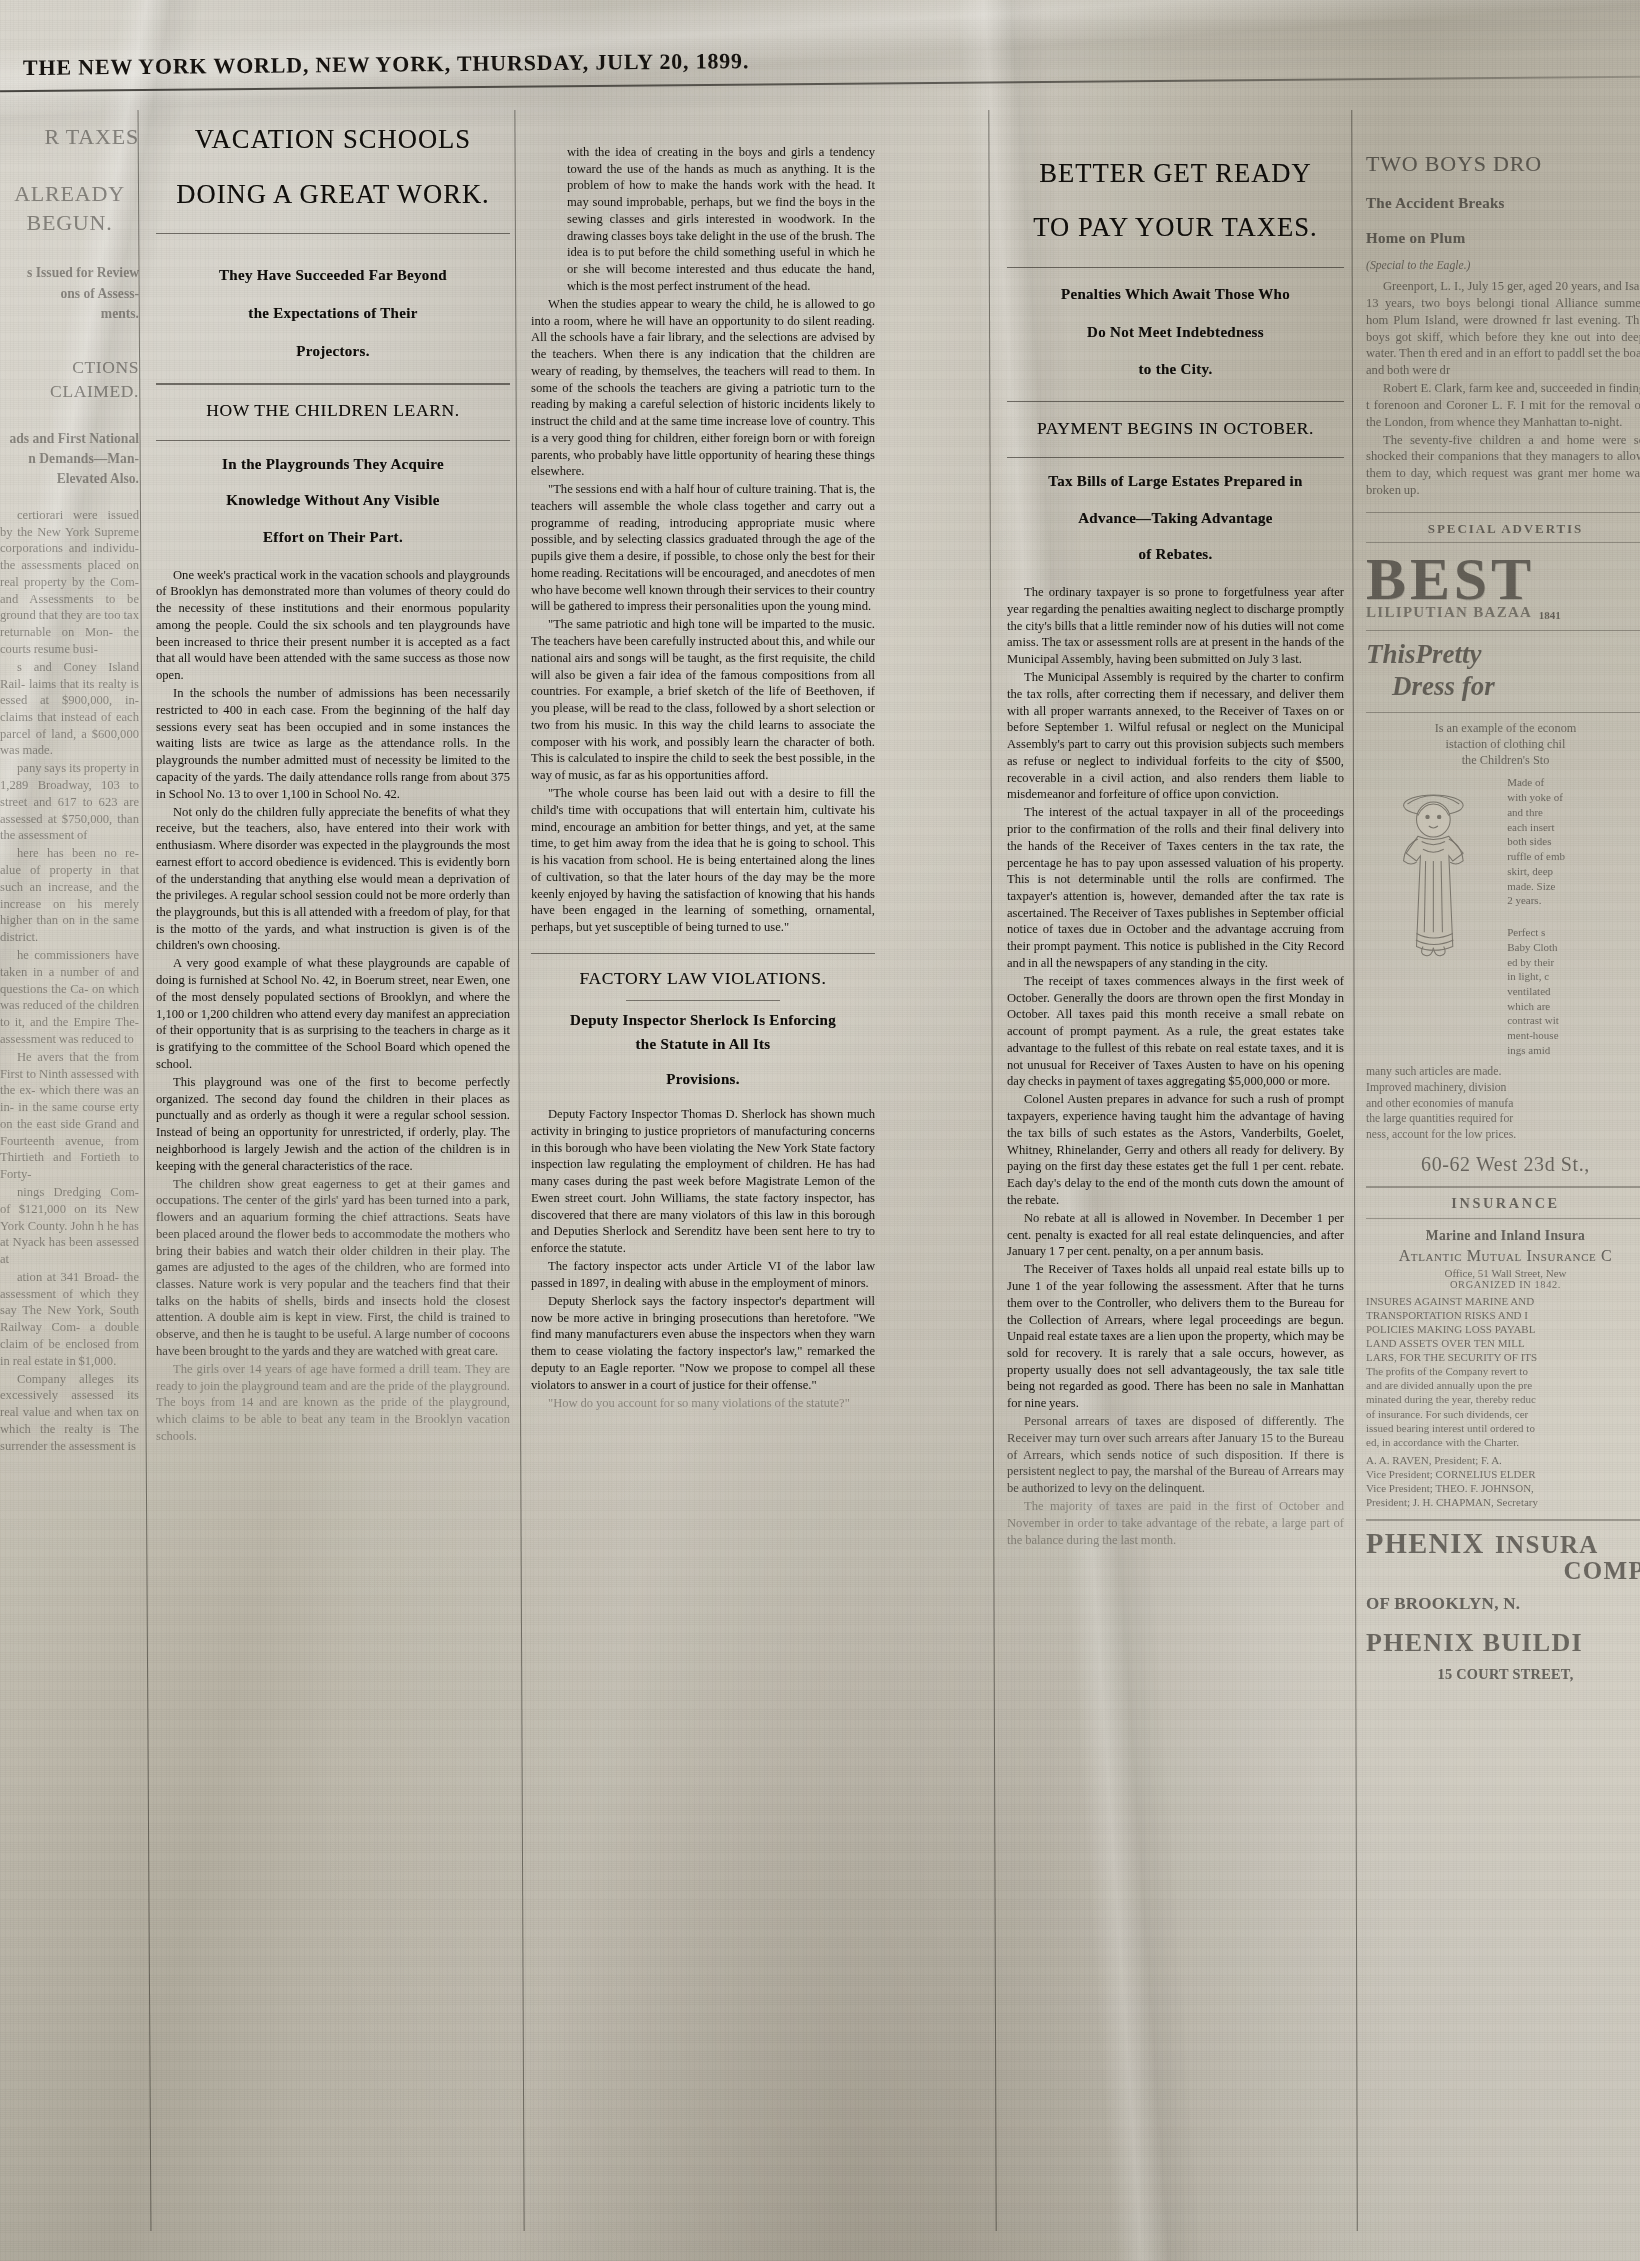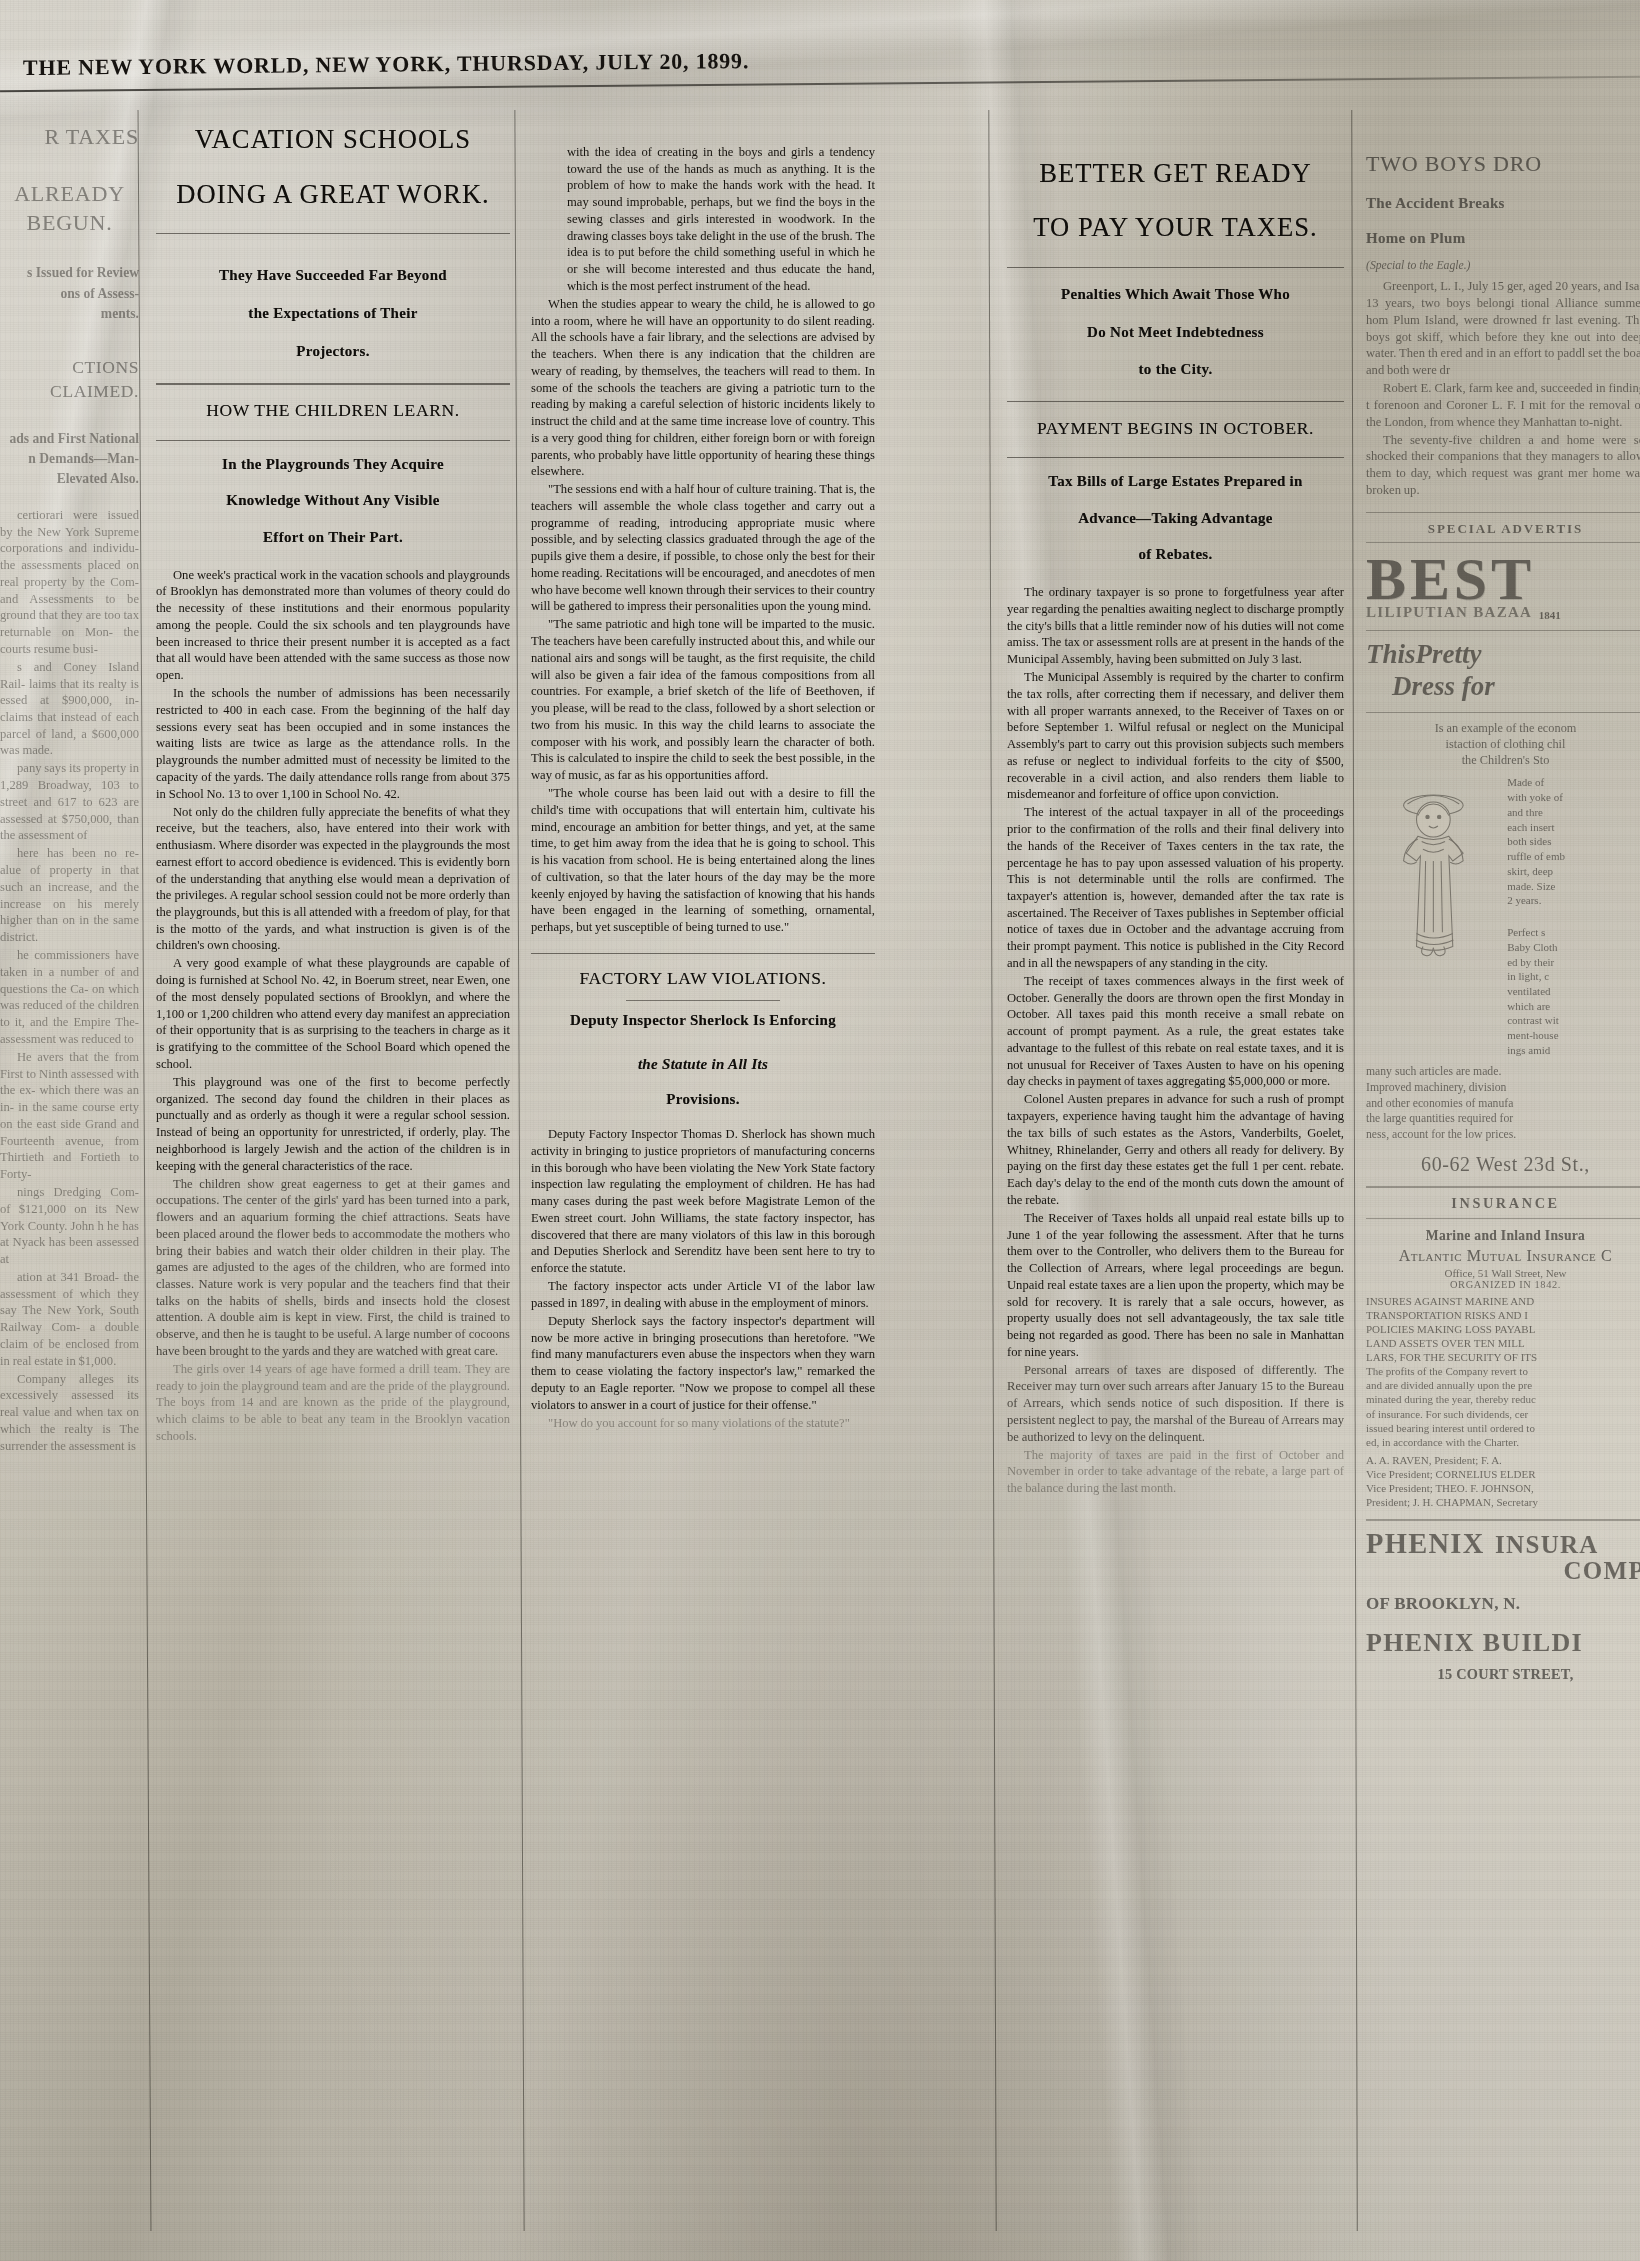--- a/index.html
+++ b/index.html
@@ -315,21 +315,21 @@
     <div class="col" style="left:531px; top:144px; width:344px;">
       <p class="body noind">with the idea of creating in the boys and girls a tendency toward the use of the hands as much as anything. It is the problem of how to make the hands work with the head. It may sound improbable, perhaps, but we find the boys in the sewing classes and girls interested in woodwork. In the drawing classes boys take delight in the use of the brush. The idea is to put before the child something useful in which he or she will become interested and thus educate the hand, which is the most perfect instrument of the head.</p>
       <p class="body">When the studies appear to weary the child, he is allowed to go into a room, where he will have an opportunity to do silent reading. All the schools have a fair library, and the selections are advised by the teachers. When there is any indication that the children are weary of reading, by themselves, the teachers will read to them. In some of the schools the teachers are giving a patriotic turn to the reading by making a careful selection of historic incidents likely to instruct the child and at the same time increase love of country. This is a very good thing for children, either foreign born or with foreign parents, who probably have little opportunity of hearing these things elsewhere.</p>
       <p class="body">"The sessions end with a half hour of culture training. That is, the teachers will assemble the whole class together and carry out a programme of reading, introducing appropriate music where possible, and by selecting classics graduated through the age of the pupils give them a desire, if possible, to chose only the best for their home reading. Recitations will be encouraged, and anecdotes of men who have become well known through their services to their country will be gathered to impress their personalities upon the young mind.</p>
       <p class="body">"The same patriotic and high tone will be imparted to the music. The teachers have been carefully instructed about this, and while our national airs and songs will be taught, as the first requisite, the child will also be given a fair idea of the famous compositions from all countries. For example, a brief sketch of the life of Beethoven, if you please, will be read to the class, followed by a short selection or two from his music. In this way the child learns to associate the composer with his work, and possibly learn the character of both. This is calculated to inspire the child to seek the best possible, in the way of music, as far as his opportunities afford.</p>
       <p class="body">"The whole course has been laid out with a desire to fill the child's time with occupations that will entertain him, cultivate his mind, encourage an ambition for better things, and yet, at the same time, to get him away from the idea that he is going to school. This is his vacation from school. He is being entertained along the lines of cultivation, so that the later hours of the day may be the more keenly enjoyed by having the satisfaction of knowing that his hands have been engaged in the learning of something, ornamental, perhaps, but yet susceptible of being turned to use."</p>
       <div class="hr-thin" style="margin-top:17px;"></div>
       <div class="hd hd-md" style="margin-top:13px;">FACTORY LAW VIOLATIONS.</div>
       <div class="hr-short"></div>
       <div class="hd hd-sm" style="margin-top:7.8px;">Deputy Inspector Sherlock Is Enforcing</div>
-      <div class="hd hd-sm" style="margin-top:23px;font-style:italic;">the Statute in All Its</div>
+      <div class="hd hd-sm" style="margin-top:3px;">the Statute in All Its</div>
       <div class="hd hd-sm" style="margin-top:14.3px;">Provisions.</div>
       <div style="height:17px"></div>
       <p class="body">Deputy Factory Inspector Thomas D. Sherlock has shown much activity in bringing to justice proprietors of manufacturing concerns in this borough who have been violating the New York State factory inspection law regulating the employment of children. He has had many cases during the past week before Magistrate Lemon of the Ewen street court. John Williams, the state factory inspector, has discovered that there are many violators of this law in this borough and Deputies Sherlock and Serenditz have been sent here to try to enforce the statute.</p>
       <p class="body">The factory inspector acts under Article VI of the labor law passed in 1897, in dealing with abuse in the employment of minors.</p>
       <p class="body">Deputy Sherlock says the factory inspector's department will now be more active in bringing prosecutions than heretofore. "We find many manufacturers even abuse the inspectors when they warn them to cease violating the factory inspector's law," remarked the deputy to an Eagle reporter. "Now we propose to compel all these violators to answer in a court of justice for their offense."</p>
       <p class="body fade-bottom">"How do you account for so many violations of the statute?"</p>
     </div>
 
     <div class="col" style="left:1007px; top:156px; width:337px;">
       <div class="hd hd-xl">BETTER GET READY</div>
@@ -343,20 +343,21 @@
       <div class="hr-thin" style="margin-top:17px;"></div>
       <div class="hd hd-sm" style="margin-top:13px;">Tax Bills of Large Estates Prepared in</div>
       <div class="hd hd-sm" style="margin-top:15.6px;">Advance—Taking Advantage</div>
       <div class="hd hd-sm" style="margin-top:15.6px;">of Rebates.</div>
       <div style="height:19.5px"></div>
       <p class="body">The ordinary taxpayer is so prone to forgetfulness year after year regarding the penalties awaiting neglect to discharge promptly the city's bills that a little reminder now of his duties will not come amiss. The tax or assessment rolls are at present in the hands of the Municipal Assembly, having been submitted on July 3 last.</p>
       <p class="body">The Municipal Assembly is required by the charter to confirm the tax rolls, after correcting them if necessary, and deliver them with all proper warrants annexed, to the Receiver of Taxes on or before September 1. Wilful refusal or neglect on the Municipal Assembly's part to carry out this provision subjects such members as refuse or neglect to individual forfeits to the city of $500, recoverable in a civil action, and also renders them liable to misdemeanor and forfeiture of office upon conviction.</p>
       <p class="body">The interest of the actual taxpayer in all of the proceedings prior to the confirmation of the rolls and their final delivery into the hands of the Receiver of Taxes centers in the tax rate, the percentage he has to pay upon assessed valuation of his property. This is not determinable until the rolls are confirmed. The taxpayer's attention is, however, demanded after the tax rate is ascertained. The Receiver of Taxes publishes in September official notice of taxes due in October and the advantage accruing from their prompt payment. This notice is published in the City Record and in all the newspapers of any standing in the city.</p>
       <p class="body">The receipt of taxes commences always in the first week of October. Generally the doors are thrown open the first Monday in October. All taxes paid this month receive a small rebate on account of prompt payment. As a rule, the great estates take advantage to the fullest of this rebate on real estate taxes, and it is not unusual for Receiver of Taxes Austen to have on his opening day checks in payment of taxes aggregating $5,000,000 or more.</p>
       <p class="body">Colonel Austen prepares in advance for such a rush of prompt taxpayers, experience having taught him the advantage of having the tax bills of such estates as the Astors, Vanderbilts, Goelet, Whitney, Rhinelander, Gerry and others all ready for delivery. By paying on the first day these estates get the full 1 per cent. rebate. Each day's delay to the end of the month cuts down the amount of the rebate.</p>
+      <p class="body">No rebate at all is allowed in November. In December 1 per cent. penalty is exacted for all real estate delinquencies, and after January 1 7 per cent. penalty, on a per annum basis.</p>
       <p class="body">The Receiver of Taxes holds all unpaid real estate bills up to June 1 of the year following the assessment. After that he turns them over to the Controller, who delivers them to the Bureau for the Collection of Arrears, where legal proceedings are begun. Unpaid real estate taxes are a lien upon the property, which may be sold for recovery. It is rarely that a sale occurs, however, as property usually does not sell advantageously, the tax sale title being not regarded as good. There has been no sale in Manhattan for nine years.</p>
       <p class="body fade-mid">Personal arrears of taxes are disposed of differently. The Receiver may turn over such arrears after January 15 to the Bureau of Arrears, which sends notice of such disposition. If there is persistent neglect to pay, the marshal of the Bureau of Arrears may be authorized to levy on the delinquent.</p>
       <p class="body fade-bottom">The majority of taxes are paid in the first of October and November in order to take advantage of the rebate, a large part of the balance during the last month.</p>
     </div>
 
     <div class="col fade-right" style="left:1366px; top:150px; width:279px;">
       <div class="hd hd-lg" style="text-align:left;">TWO BOYS DRO</div>
       <div style="height:14.3px"></div>
       <div class="hd hd-sm" style="text-align:left;">The Accident  Breaks</div>
       <div class="hd hd-sm" style="text-align:left; margin-top:14.3px;">Home on Plum</div>

